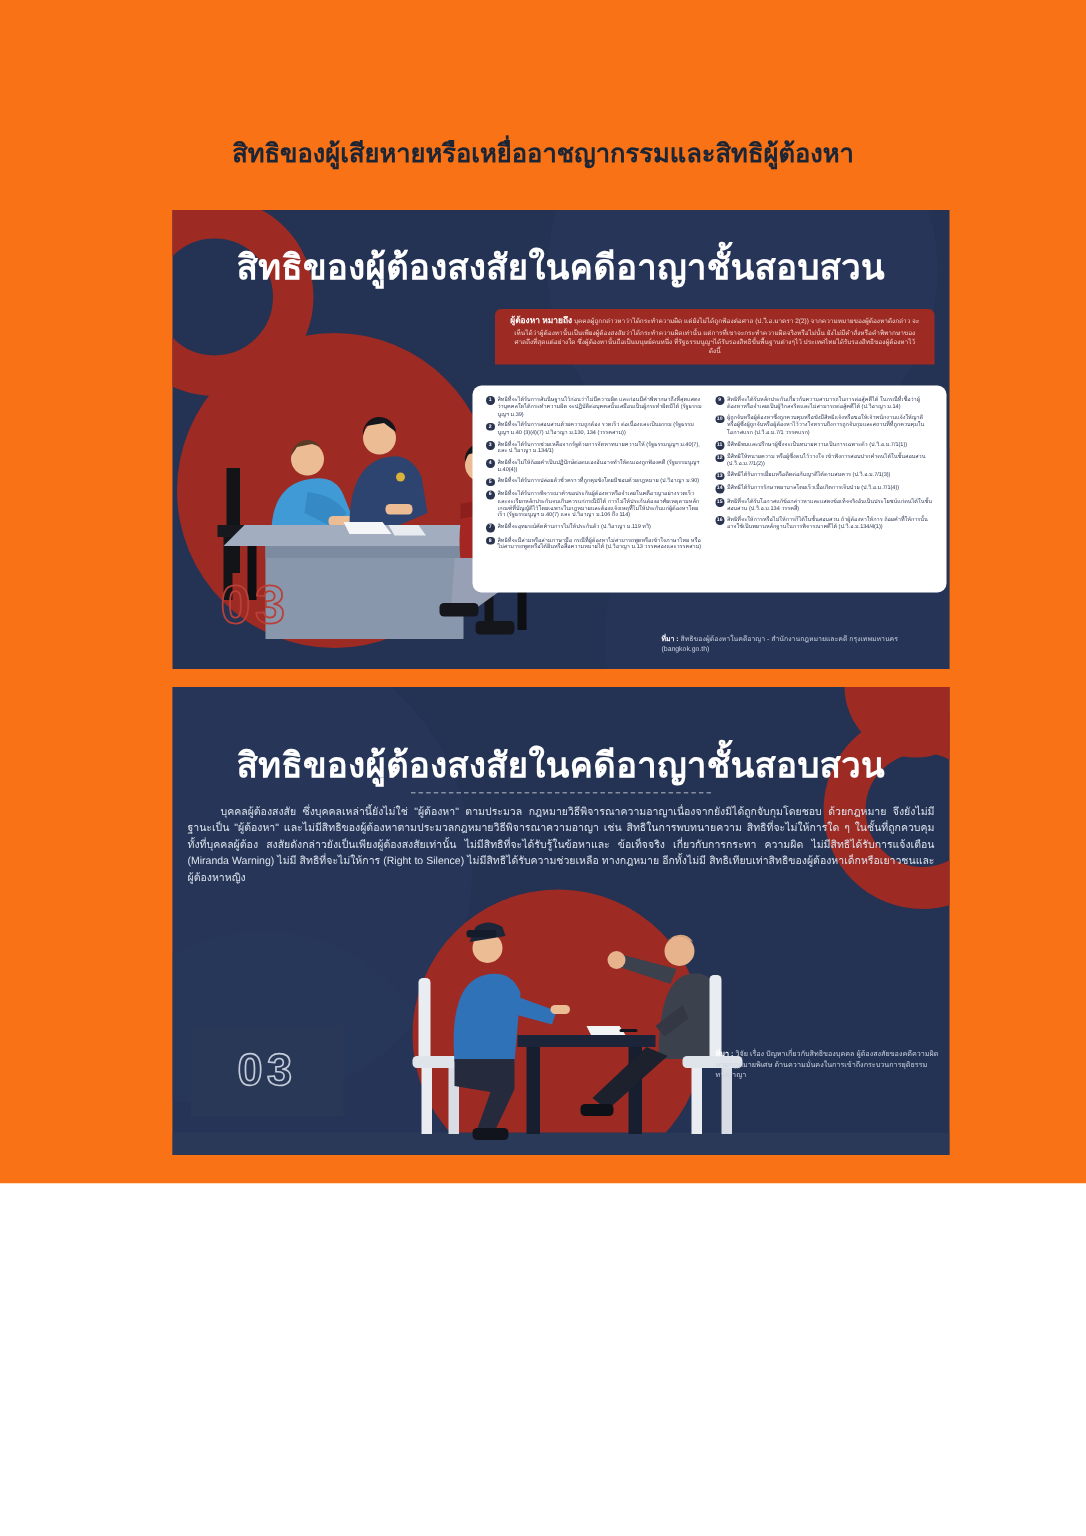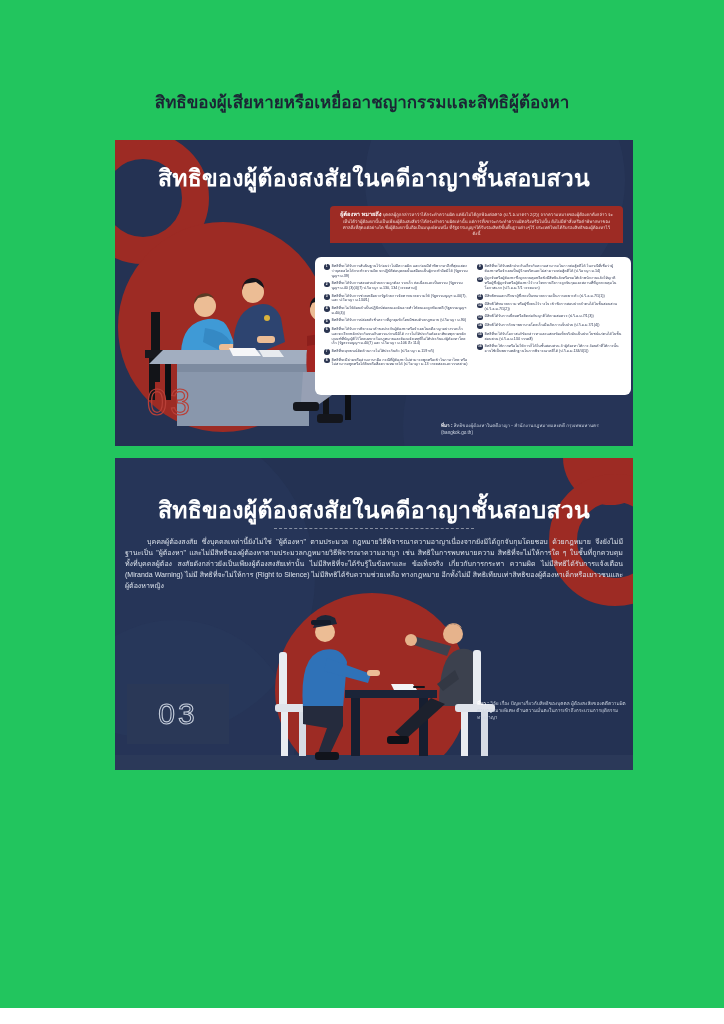--- a/index.html
+++ b/index.html
@@ -1,34 +1,34 @@
 <!DOCTYPE html>
 <html><head>
 <meta charset="utf-8">
 <style>
   * { margin:0; padding:0; box-sizing:border-box; }
   html,body { width:724px; background:#ffffff; font-family:"Liberation Sans","DejaVu Sans",sans-serif; }
-  .page { position:relative; width:724px; height:1008px; background:#22c55e; overflow:hidden; }
+  .page { position:relative; width:724px; height:789px; background:#f97316; overflow:hidden; }
 
   .doc-title { position:absolute; top:88px; left:0; width:724px; text-align:center;
     font-size:17px; font-weight:bold; color:#1c2535; }
 
   .slide { position:absolute; left:115px; width:518px; background:#243253; overflow:hidden; }
   .slide1 { top:140px; height:306px; }
   .slide2 { top:458px; height:312px; }
 
   .deco-circle { position:absolute; border-radius:50%; background:#2c3b60; opacity:.45; }
   .deco-ring { position:absolute; border-radius:50%; border-style:solid; border-color:#9d2b24; }
 
   
   .s1-ring { left:-38px; top:-8px; width:132px; height:132px; border-width:27px; }
   .s1-circle { position:absolute; left:3px; top:82px; width:210px; height:210px; border-radius:50%; background:#9d2b24; }
   .s1-title { position:absolute; top:20px; left:0; width:518px; text-align:center;
     color:#ffffff; font-size:23px; font-weight:bold; letter-spacing:.3px; }
-  .num-outline { position:absolute; font-weight:normal; letter-spacing:3px; color:transparent; }
+  .num-outline { position:absolute; font-weight:bold; letter-spacing:3px; color:transparent; }
   .s1-num { left:32px; top:242px; font-size:36px; -webkit-text-stroke:1.2px #b84038; }
   .s2-numbox { position:absolute; left:12px; top:226px; width:102px; height:60px; background:#2a3857;
     display:flex; align-items:center; justify-content:center; }
   .s2-num { position:static; font-size:30px; -webkit-text-stroke:1.1px #c3cbd9; }
 
   .s1-introbox { position:absolute; left:215px; top:66px; width:293px; background:#9d2b24;
     border-radius:4px 4px 0 0; padding:5px 10px 6px; color:#f3dbd7; text-align:center;
     font-size:4.3px; line-height:1.4; }
   .s1-introbox b { font-size:5.6px; color:#ffffff; }
 

